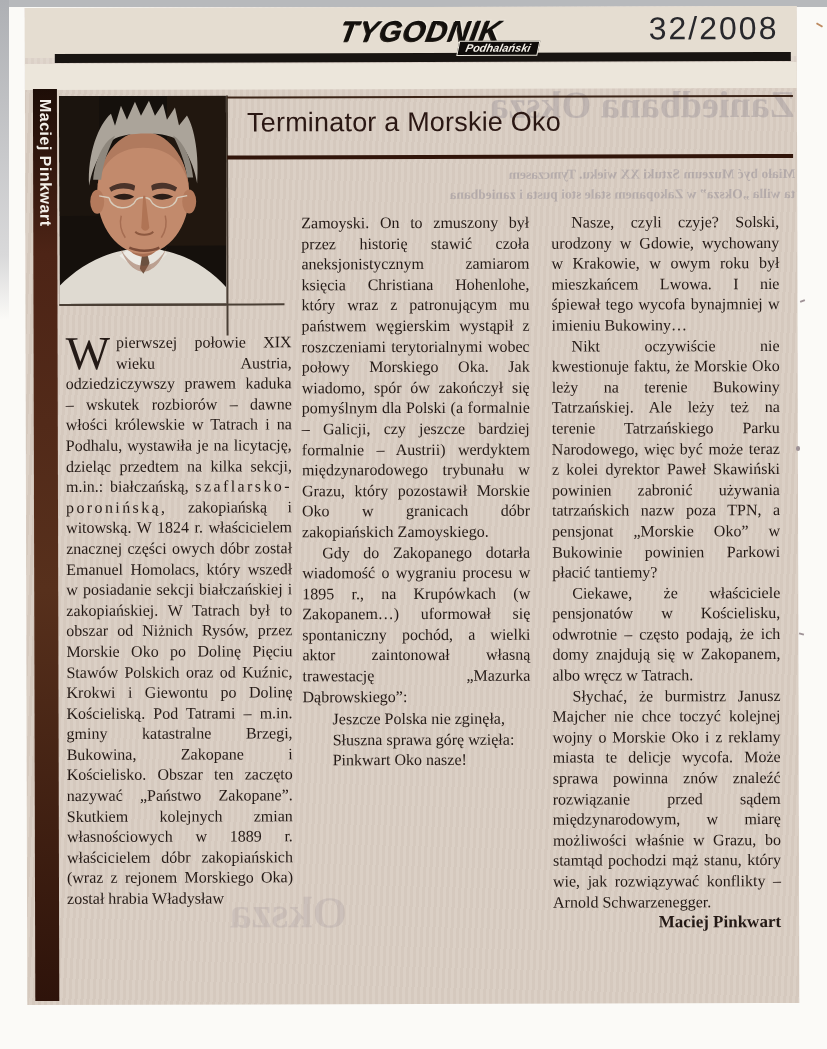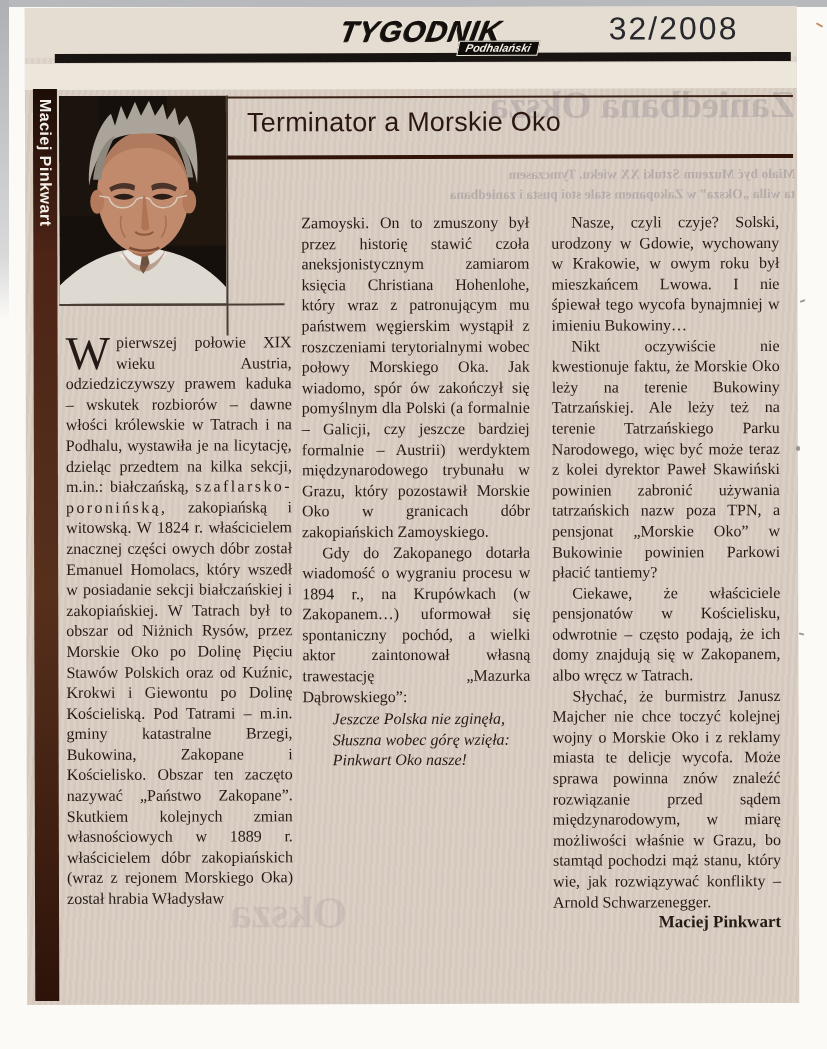--- a/index.html
+++ b/index.html
@@ -19,21 +19,21 @@
   .head-gap{position:absolute;left:0;top:56px;width:772px;height:26px;background:#ece6db;}
   .black-bar{position:absolute;left:30px;top:46px;width:736px;height:9px;background:#181411;}
   
   .masthead{position:absolute;left:316px;top:8px;width:200px;height:40px;}
   .masthead .main{font-family:"Liberation Sans",sans-serif;font-style:italic;font-weight:900;
        font-size:29px;letter-spacing:1px;color:#13100d;transform:skewX(-10deg);
        text-shadow:1px -1px 0 #efe9de, -1px 1px 0 #2a241e;}
   .masthead .sub{position:absolute;right:2px;top:26px;background:#0f0c0a;color:#f4f0e8;
        font-family:"Liberation Sans",sans-serif;font-style:italic;font-weight:700;font-size:11px;
        padding:0 7px 1px 7px;border:1px solid #efeae0;transform:skewX(-12deg);}
-  .issue{position:absolute;left:584px;top:4px;width:160px;font-family:"Liberation Sans",sans-serif;
+  .issue{position:absolute;left:624px;top:4px;width:160px;font-family:"Liberation Sans",sans-serif;
        font-size:32px;font-weight:400;letter-spacing:2px;color:#28282c;}
   
   .side-bar{position:absolute;left:8px;top:81px;width:24px;height:912px;
        background:linear-gradient(180deg,#1d0d07,#4d2416 18%,#57301c 55%,#2e130a);}
   .side-bar span{display:block;writing-mode:vertical-rl;margin:10px auto 0 auto;
        font-family:"Liberation Sans",sans-serif;font-weight:700;font-size:16px;color:#f3efe9;
        letter-spacing:.5px;white-space:nowrap;}
   
   .photo{position:absolute;left:34px;top:88px;width:167px;height:208px;overflow:hidden;
          border-bottom:2px solid #41362c;}
@@ -54,21 +54,21 @@
   
   .col{position:absolute;width:228px;font-size:16px;line-height:20.6px;color:#241a16;
        text-align:justify;}
   .col p{margin:0;text-indent:20px;}
   .col p.noindent{text-indent:0;}
   .col1{left:40px;top:325px;width:226px;}
   .col2{left:276px;top:206px;}
   .col3{left:526px;top:206px;}
   .dropcap{float:left;font-size:47px;line-height:37px;padding:2px 6px 0 0;color:#241a16;}
   .spaced{letter-spacing:2.4px;}
-  .verse{margin:2px 0 0 30px;font-style:italic;text-align:left;line-height:20.4px;}
+  .verse{margin:2px 0 0 30px;text-align:left;line-height:20.4px;}
   .byline{font-weight:700;text-align:right;text-indent:0;margin-top:1px;font-size:17px;}
   
   .mark{position:absolute;background:#9e9296;}
   .mark.m1{left:816px;top:24px;width:7px;height:2px;background:#bd8a60;transform:rotate(30deg);}
   .mark.m2{left:800px;top:300px;width:5px;height:2px;transform:rotate(-20deg);}
   .mark.m3{left:796px;top:446px;width:4px;height:5px;border-radius:2px;}
   .mark.m4{left:799px;top:633px;width:5px;height:2px;transform:rotate(15deg);}
 </style>
 </head>
 <body>
@@ -144,24 +144,24 @@
     <div class="rule-title"></div>
 
     <div class="col col1">
       <p class="noindent"><span class="dropcap">W</span><span>pierwszej połowie XIX wieku Austria, odziedziczywszy prawem kaduka – wskutek rozbiorów – dawne włości królewskie w Tatrach i na Podhalu, wystawiła je na licytację, dzieląc przedtem na kilka sekcji, m.in.: białczańską,</span>
         <span class="spaced">szaflarsko-poronińską,</span>
         <span>zakopiańską i witowską. W 1824 r. właścicielem znacznej części owych dóbr został Emanuel Homolacs, który wszedł w posiadanie sekcji białczańskiej i zakopiańskiej. W Tatrach był to obszar od Niżnich Rysów, przez Morskie Oko po Dolinę Pięciu Stawów Polskich oraz od Kuźnic, Krokwi i Giewontu po Dolinę Kościeliską. Pod Tatrami – m.in. gminy katastralne Brzegi, Bukowina, Zakopane i Kościelisko. Obszar ten zaczęto nazywać „Państwo Zakopane”. Skutkiem kolejnych zmian własnościowych w 1889 r. właścicielem dóbr zakopiańskich (wraz z rejonem Morskiego Oka) został hrabia Władysław</span></p>
     </div>
 
     <div class="col col2">
       <p class="noindent">Zamoyski. On to zmuszony był przez historię stawić czoła aneksjonistycznym zamiarom księcia Christiana Hohenlohe, który wraz z patronującym mu państwem węgierskim wystąpił z roszczeniami terytorialnymi wobec połowy Morskiego Oka. Jak wiadomo, spór ów zakończył się pomyślnym dla Polski (a formalnie – Galicji, czy jeszcze bardziej formalnie – Austrii) werdyktem międzynarodowego trybunału w Grazu, który pozostawił Morskie Oko w granicach dóbr zakopiańskich Zamoyskiego.</p>
-      <p>Gdy do Zakopanego dotarła wiadomość o wygraniu procesu w 1894 r., na Krupówkach (w Zakopanem…) uformował się spontaniczny pochód, a wielki aktor zaintonował własną trawestację „Mazurka Dąbrowskiego”:</p>
+      <p>Gdy do Zakopanego dotarła wiadomość o wygraniu procesu w 1895 r., na Krupówkach (w Zakopanem…) uformował się spontaniczny pochód, a wielki aktor zaintonował własną trawestację „Mazurka Dąbrowskiego”:</p>
       <div class="verse">
         <div>Jeszcze Polska nie zginęła,</div>
-        <div>Słuszna wobec górę wzięła:</div>
+        <div>Słuszna sprawa górę wzięła:</div>
         <div>Pinkwart Oko nasze!</div>
       </div>
     </div>
 
     <div class="col col3">
       <p>Nasze, czyli czyje? Solski, urodzony w Gdowie, wychowany w Krakowie, w owym roku był mieszkańcem Lwowa. I nie śpiewał tego wycofa bynajmniej w imieniu Bukowiny…</p>
       <p>Nikt oczywiście nie kwestionuje faktu, że Morskie Oko leży na terenie Bukowiny Tatrzańskiej. Ale leży też na terenie Tatrzańskiego Parku Narodowego, więc być może teraz z kolei dyrektor Paweł Skawiński powinien zabronić używania tatrzańskich nazw poza TPN, a pensjonat „Morskie Oko” w Bukowinie powinien Parkowi płacić tantiemy?</p>
       <p>Ciekawe, że właściciele pensjonatów w Kościelisku, odwrotnie – często podają, że ich domy znajdują się w Zakopanem, albo wręcz w Tatrach.</p>
       <p>Słychać, że burmistrz Janusz Majcher nie chce toczyć kolejnej wojny o Morskie Oko i z reklamy miasta te delicje wycofa. Może sprawa powinna znów znaleźć rozwiązanie przed sądem międzynarodowym, w miarę możliwości właśnie w Grazu, bo stamtąd pochodzi mąż stanu, który wie, jak rozwiązywać konflikty – Arnold Schwarzenegger.</p>
       <p class="byline">Maciej Pinkwart</p>

